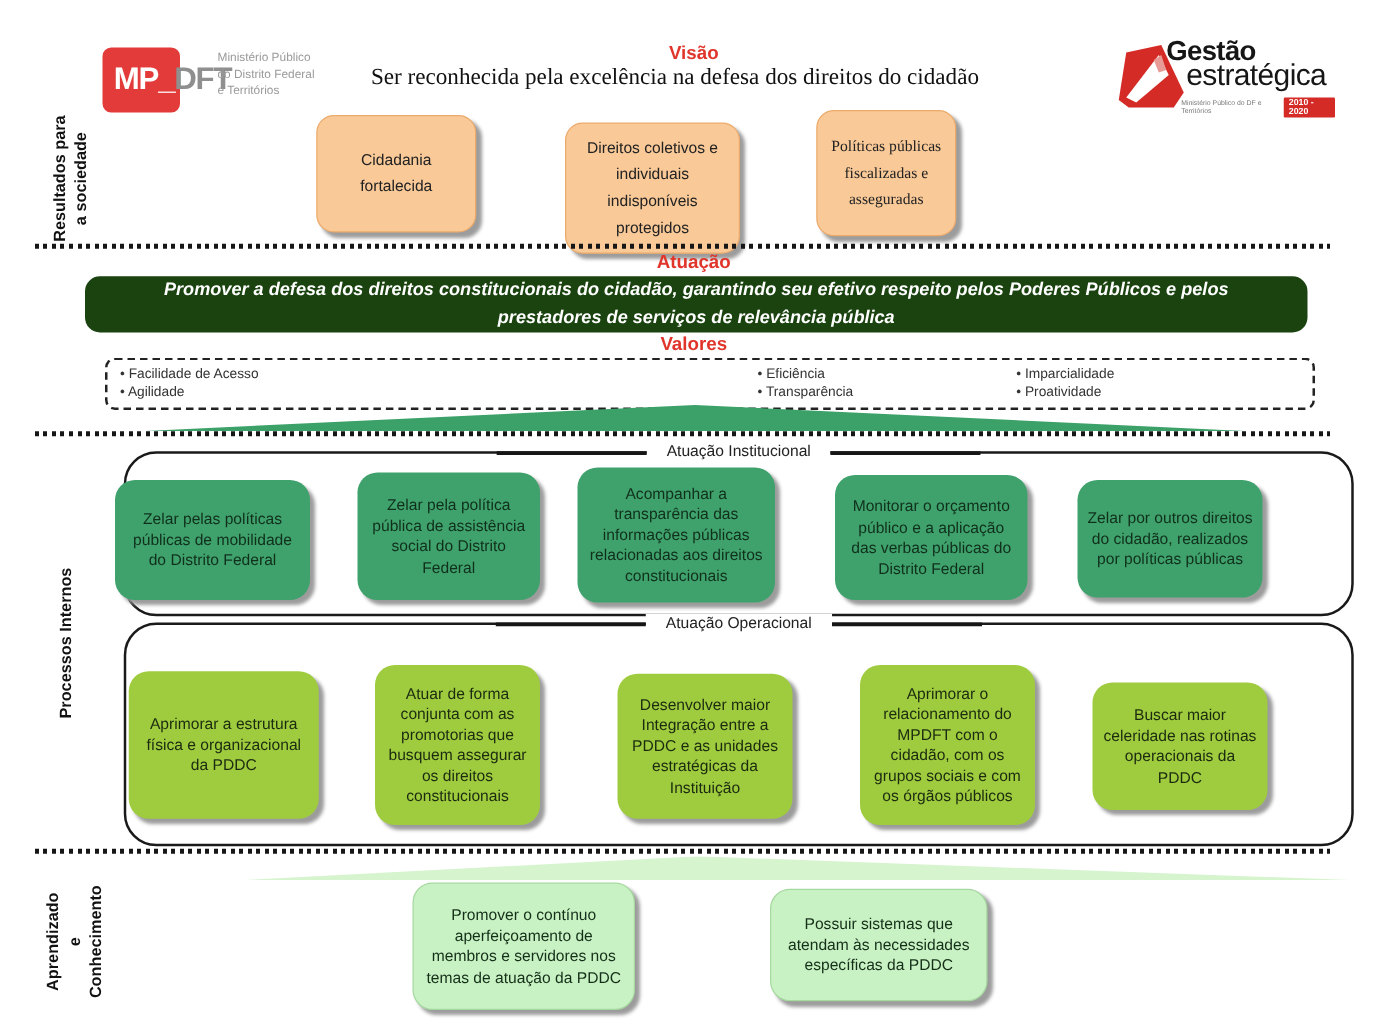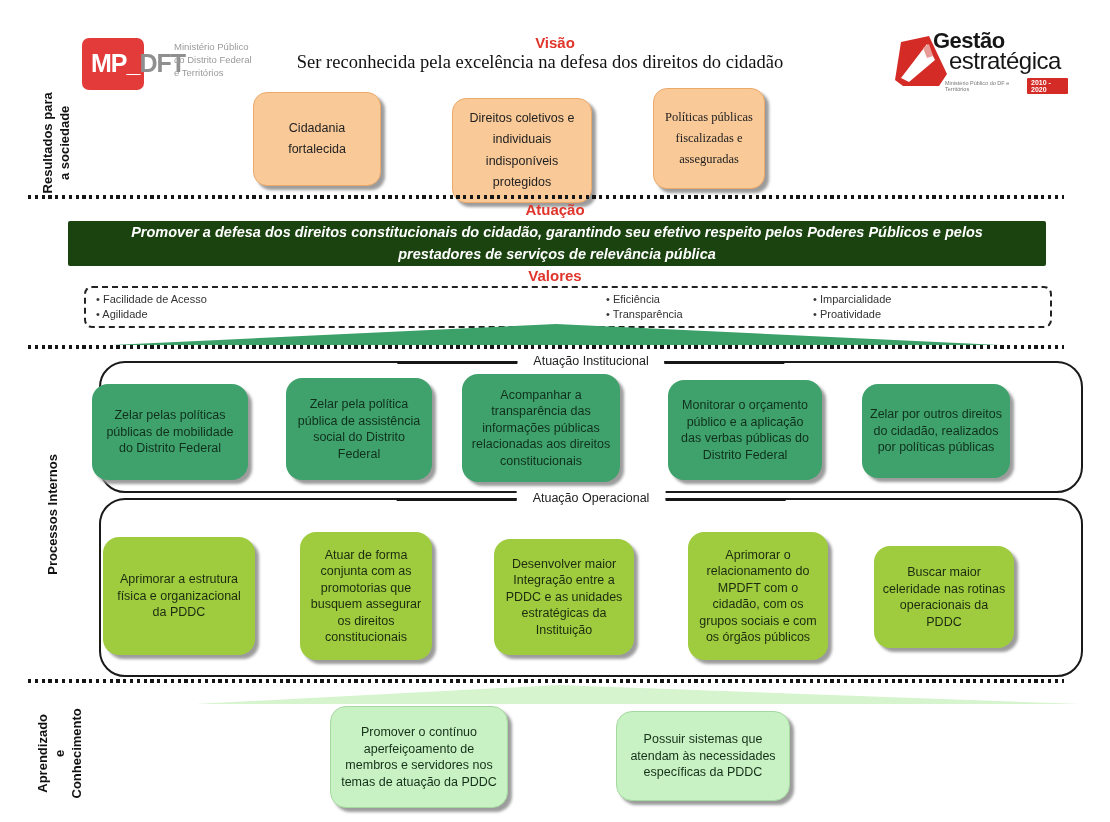--- a/index.html
+++ b/index.html
@@ -40,21 +40,21 @@
   
   .obox{position:absolute;background:#f9c998;border:1px solid #ecaa6a;border-radius:14px;
         box-shadow:4px 4px 3px #9c9c9c;display:flex;align-items:center;justify-content:center;
         text-align:center;font-size:12.5px;line-height:1.7;color:#222;padding:6px 10px;box-sizing:border-box;}
   .ob1{left:253px;top:92px;width:128px;height:94px;}
   .ob2{left:452px;top:98px;width:140px;height:105px;}
   .ob3{left:653px;top:88px;width:112px;height:101px;font-family:Liberation Serif, serif;}
 
   
   .mission-band{position:absolute;left:68px;top:221px;width:978px;height:45px;background:#1a430f;
-    border-radius:2px;color:#fff;font-weight:bold;font-style:italic;font-size:14.5px;line-height:1.5;
+    border-radius:12px;color:#fff;font-weight:bold;font-style:italic;font-size:14.5px;line-height:1.5;
     display:flex;align-items:center;justify-content:center;text-align:center;padding:0 42px;box-sizing:border-box;}
   .values-box{position:absolute;left:84px;top:286px;width:964px;height:38px;border:2px dashed #222;border-radius:8px;}
   .vcol{position:absolute;top:4px;font-size:11px;color:#333;line-height:15px;}
   .vc1{left:10px;} .vc2{left:222px;} .vc3{left:520px;} .vc4{left:727px;}
 
   
   .tri1{position:absolute;left:112px;top:324px;width:888px;height:21px;background:#3ba169;
         clip-path:polygon(50% 0,100% 100%,0 100%);}
   .tri2{position:absolute;left:196px;top:685px;width:884px;height:19px;background:#d6f4ce;
         clip-path:polygon(41% 0,100% 100%,0 100%);}

